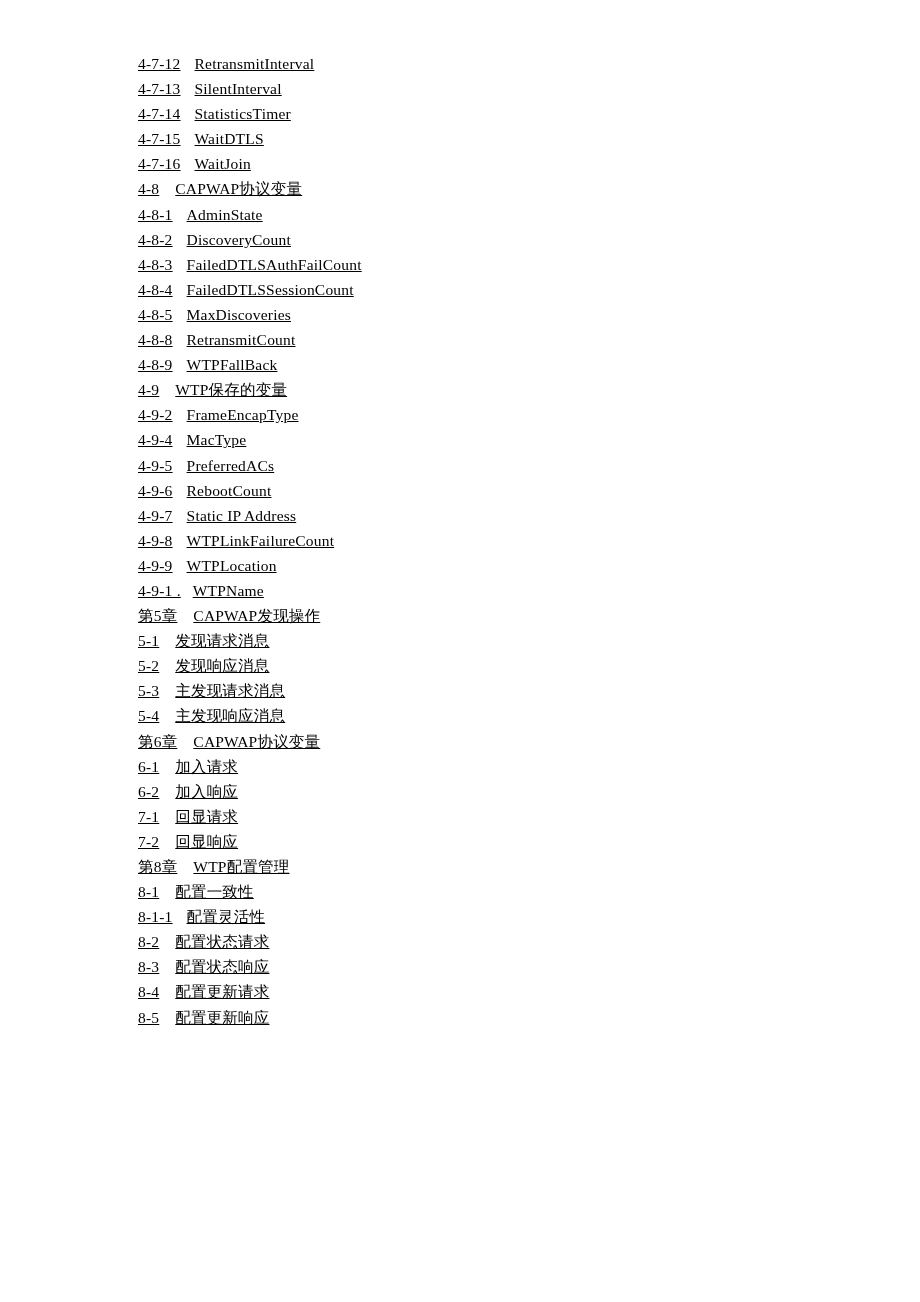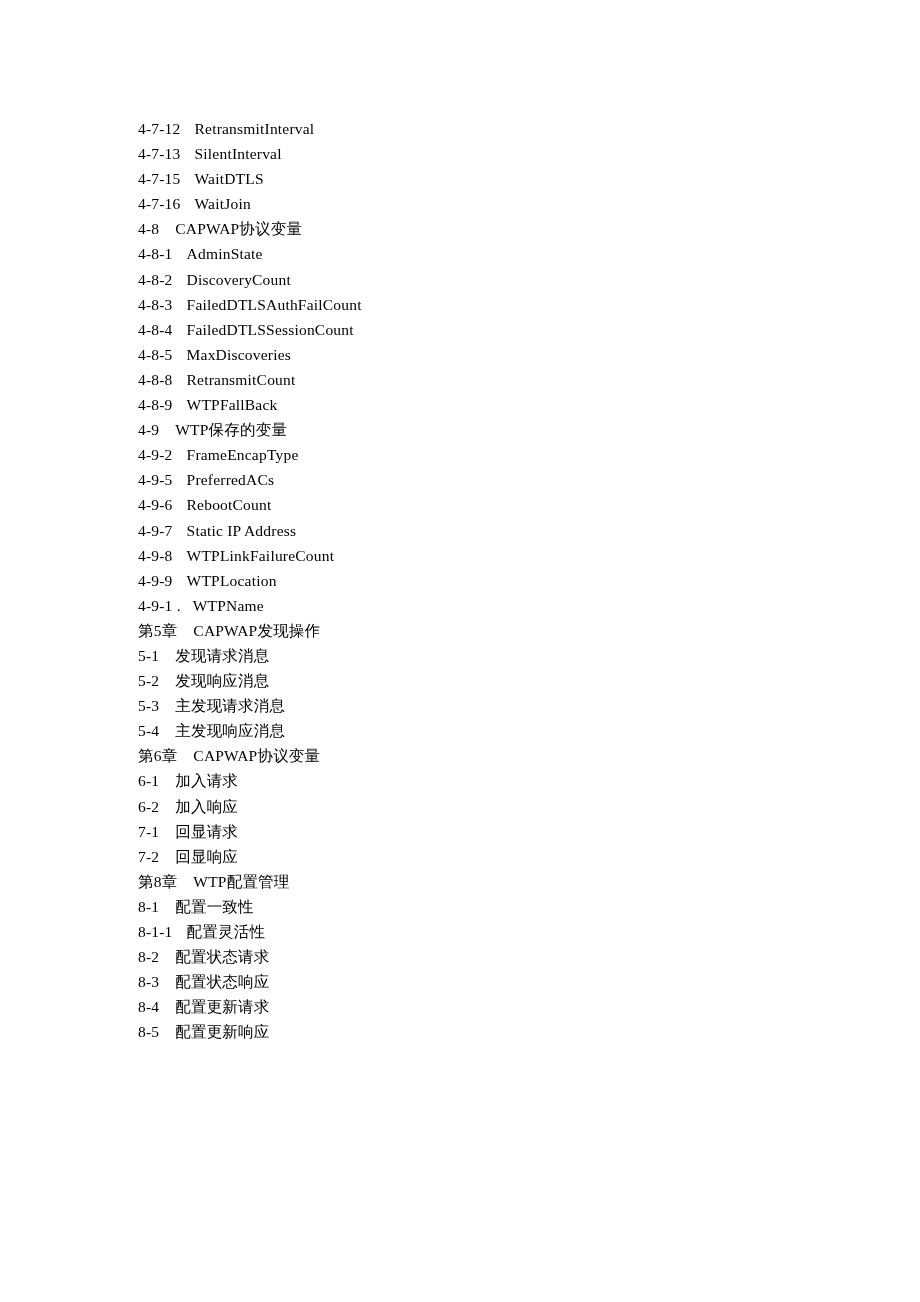--- a/index.html
+++ b/index.html
@@ -3,22 +3,23 @@
   <meta charset="utf-8">
   <style>
     body {
       margin: 0;
       padding: 0;
       background: #ffffff;
       font-family: "SimSun", "宋体", serif;
       width: 920px;
     }
     .page {
-      padding: 116px 0 0 138px;
+      padding: 51px 0 0 138px;
       width: 640px;
+      text-decoration: underline;
     }
     .toc-line {
       font-size: 15.5px;
       line-height: 25.1px;
       color: #000000;
       white-space: nowrap;
       letter-spacing: 0.2px;
     }
     .num {
       display: inline;
@@ -35,32 +36,34 @@
       display: inline-block;
       width: 12px;
     }
   </style>
 </head>
 <body>
 
 <div class="page" id="toc-container">
     <div class="toc-line"><span class="num">4-7-12</span><span class="gap2"></span><span>RetransmitInterval</span></div>
     <div class="toc-line"><span class="num">4-7-13</span><span class="gap2"></span><span>SilentInterval</span></div>
+    <div class="toc-line"><span class="num">4-7-14</span><span class="gap2"></span><span>StatisticsTimer</span></div>
     <div class="toc-line"><span class="num">4-7-15</span><span class="gap2"></span><span>WaitDTLS</span></div>
     <div class="toc-line"><span class="num">4-7-16</span><span class="gap2"></span><span>WaitJoin</span></div>
     <div class="toc-line"><span class="num">4-8</span><span class="gap1"></span><span>CAPWAP协议变量</span></div>
     <div class="toc-line"><span class="num">4-8-1</span><span class="gap2"></span><span>AdminState</span></div>
     <div class="toc-line"><span class="num">4-8-2</span><span class="gap2"></span><span>DiscoveryCount</span></div>
     <div class="toc-line"><span class="num">4-8-3</span><span class="gap2"></span><span>FailedDTLSAuthFailCount</span></div>
     <div class="toc-line"><span class="num">4-8-4</span><span class="gap2"></span><span>FailedDTLSSessionCount</span></div>
     <div class="toc-line"><span class="num">4-8-5</span><span class="gap2"></span><span>MaxDiscoveries</span></div>
     <div class="toc-line"><span class="num">4-8-8</span><span class="gap2"></span><span>RetransmitCount</span></div>
     <div class="toc-line"><span class="num">4-8-9</span><span class="gap2"></span><span>WTPFallBack</span></div>
     <div class="toc-line"><span class="num">4-9</span><span class="gap1"></span><span>WTP保存的变量</span></div>
     <div class="toc-line"><span class="num">4-9-2</span><span class="gap2"></span><span>FrameEncapType</span></div>
+    <div class="toc-line"><span class="num">4-9-4</span><span class="gap2"></span><span>MacType</span></div>
     <div class="toc-line"><span class="num">4-9-5</span><span class="gap2"></span><span>PreferredACs</span></div>
     <div class="toc-line"><span class="num">4-9-6</span><span class="gap2"></span><span>RebootCount</span></div>
     <div class="toc-line"><span class="num">4-9-7</span><span class="gap2"></span><span>Static IP Address</span></div>
     <div class="toc-line"><span class="num">4-9-8</span><span class="gap2"></span><span>WTPLinkFailureCount</span></div>
     <div class="toc-line"><span class="num">4-9-9</span><span class="gap2"></span><span>WTPLocation</span></div>
     <div class="toc-line"><span class="num">4-9-1 .</span><span class="gap3"></span><span>WTPName</span></div>
     <div class="toc-line"><span class="num">第5章</span><span class="gap1"></span><span>CAPWAP发现操作</span></div>
     <div class="toc-line"><span class="num">5-1</span><span class="gap1"></span><span>发现请求消息</span></div>
     <div class="toc-line"><span class="num">5-2</span><span class="gap1"></span><span>发现响应消息</span></div>
     <div class="toc-line"><span class="num">5-3</span><span class="gap1"></span><span>主发现请求消息</span></div>

